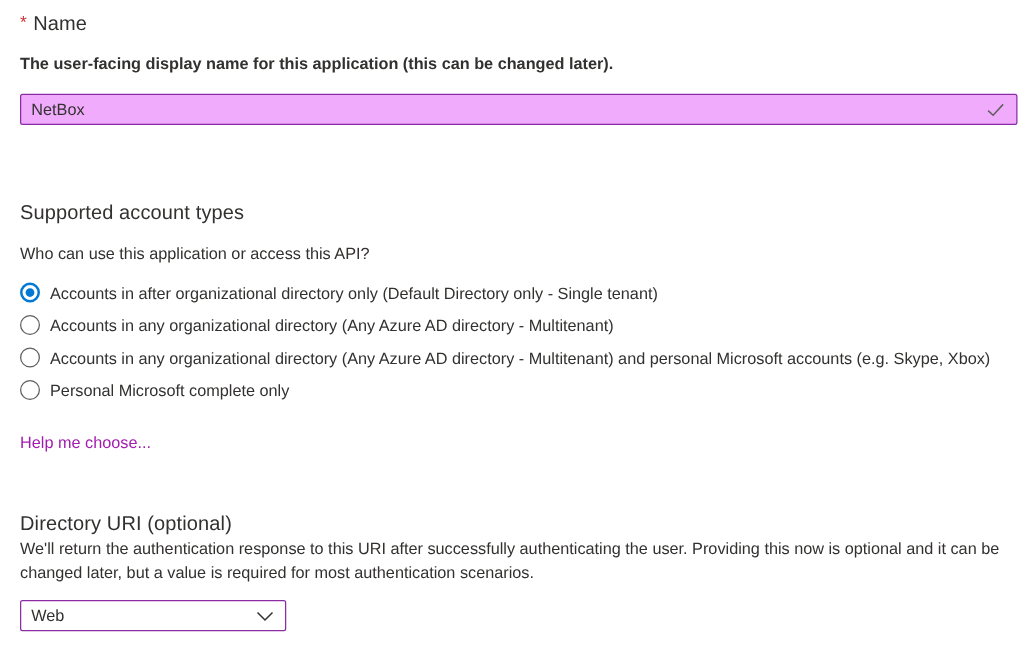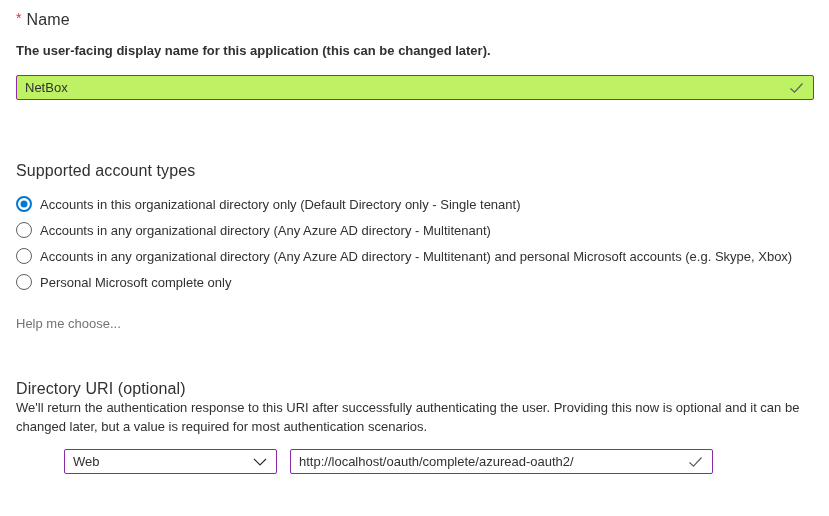--- a/index.html
+++ b/index.html
@@ -28,21 +28,21 @@
     color: #323130;
   }
   .hint { margin-top: 14px; font-weight: bold; }
 
   .text-input-wrap {
     position: relative;
     margin-top: 17px;
     height: 25px;
     border: 1px solid #8a2da5;
     border-radius: 2px;
-    background: #bef264;
+    background: #f0abfc;
   }
   .text-input {
     width: 100%; height: 100%;
     border: none; outline: none;
     font-family: "Liberation Sans", sans-serif;
     padding: 0 30px 0 8px;
     background: transparent;
   }
   .trail-icon {
     position: absolute;
@@ -73,21 +73,21 @@
     transform: translate(-50%, -50%);
     width: 7px; height: 7px;
     border-radius: 50%;
     background: #0078d4;
   }
   .radio-label { white-space: nowrap; }
 
   .link {
     display: inline-block;
     margin-top: 21px;
-    color: #737373;
+    color: #a21caf;
     text-decoration: none;
     cursor: pointer;
   }
 
   .redirect-section { margin-top: 48px; }
   .desc {
     line-height: 19px;
     max-width: 799px;
   }
 
@@ -95,21 +95,20 @@
   .select-box {
     position: relative;
     width: 213px; height: 25px;
     border: 1px solid #8a2da5;
     border-radius: 2px;
     display: flex;
     align-items: center;
     padding: 0 30px 0 8px;
     cursor: pointer;
     background: #fff;
-    margin-left: 48px;
   }
   .uri-wrap {
     position: relative;
     width: 423px; height: 25px;
     border: 1px solid #8a2da5;
     border-radius: 2px;
     margin-left: 13px;
     background: #fff;
   }
 </style>
@@ -128,25 +127,26 @@
       <span class="trail-icon">
         <svg width="15" height="12" viewBox="0 0 15 12">
             <path d="M1.5 6.5 L5.5 10.2 L13.5 1.5" stroke="#605e5c" stroke-width="1.2" fill="none"></path>
           </svg>
       </span>
     </div>
   </div>
 
   <div class="account-types">
     <div class="section-heading">Supported account types</div>
+    <div class="question">Who can use this application or access this API?</div>
 
     <div class="radio-group">
       <div class="radio-row checked">
         <span class="radio-outer"></span>
-        <span class="radio-label">Accounts in this organizational directory only (Default Directory only - Single tenant)</span>
+        <span class="radio-label">Accounts in after organizational directory only (Default Directory only - Single tenant)</span>
       </div>
       <div class="radio-row">
         <span class="radio-outer"></span>
         <span class="radio-label">Accounts in any organizational directory (Any Azure AD directory - Multitenant)</span>
       </div>
       <div class="radio-row">
         <span class="radio-outer"></span>
         <span class="radio-label">Accounts in any organizational directory (Any Azure AD directory - Multitenant) and personal Microsoft accounts (e.g. Skype, Xbox)</span>
       </div>
       <div class="radio-row">
@@ -164,24 +164,16 @@
 
     <div class="bottom-row">
       <div class="select-box">
         <span>Web</span>
         <span class="trail-icon">
           <svg width="14" height="9" viewBox="0 0 14 9">
               <path d="M1 1.5 L7 7.5 L13 1.5" stroke="#323130" stroke-width="1.2" fill="none"></path>
             </svg>
         </span>
       </div>
-      <div class="uri-wrap">
-        <input class="text-input" type="text" value="http://localhost/oauth/complete/azuread-oauth2/" style="">
-        <span class="trail-icon">
-          <svg width="15" height="12" viewBox="0 0 15 12">
-              <path d="M1.5 6.5 L5.5 10.2 L13.5 1.5" stroke="#605e5c" stroke-width="1.2" fill="none"></path>
-            </svg>
-        </span>
-      </div>
     </div>
   </div>
 
 </div>
 
 </body></html>

